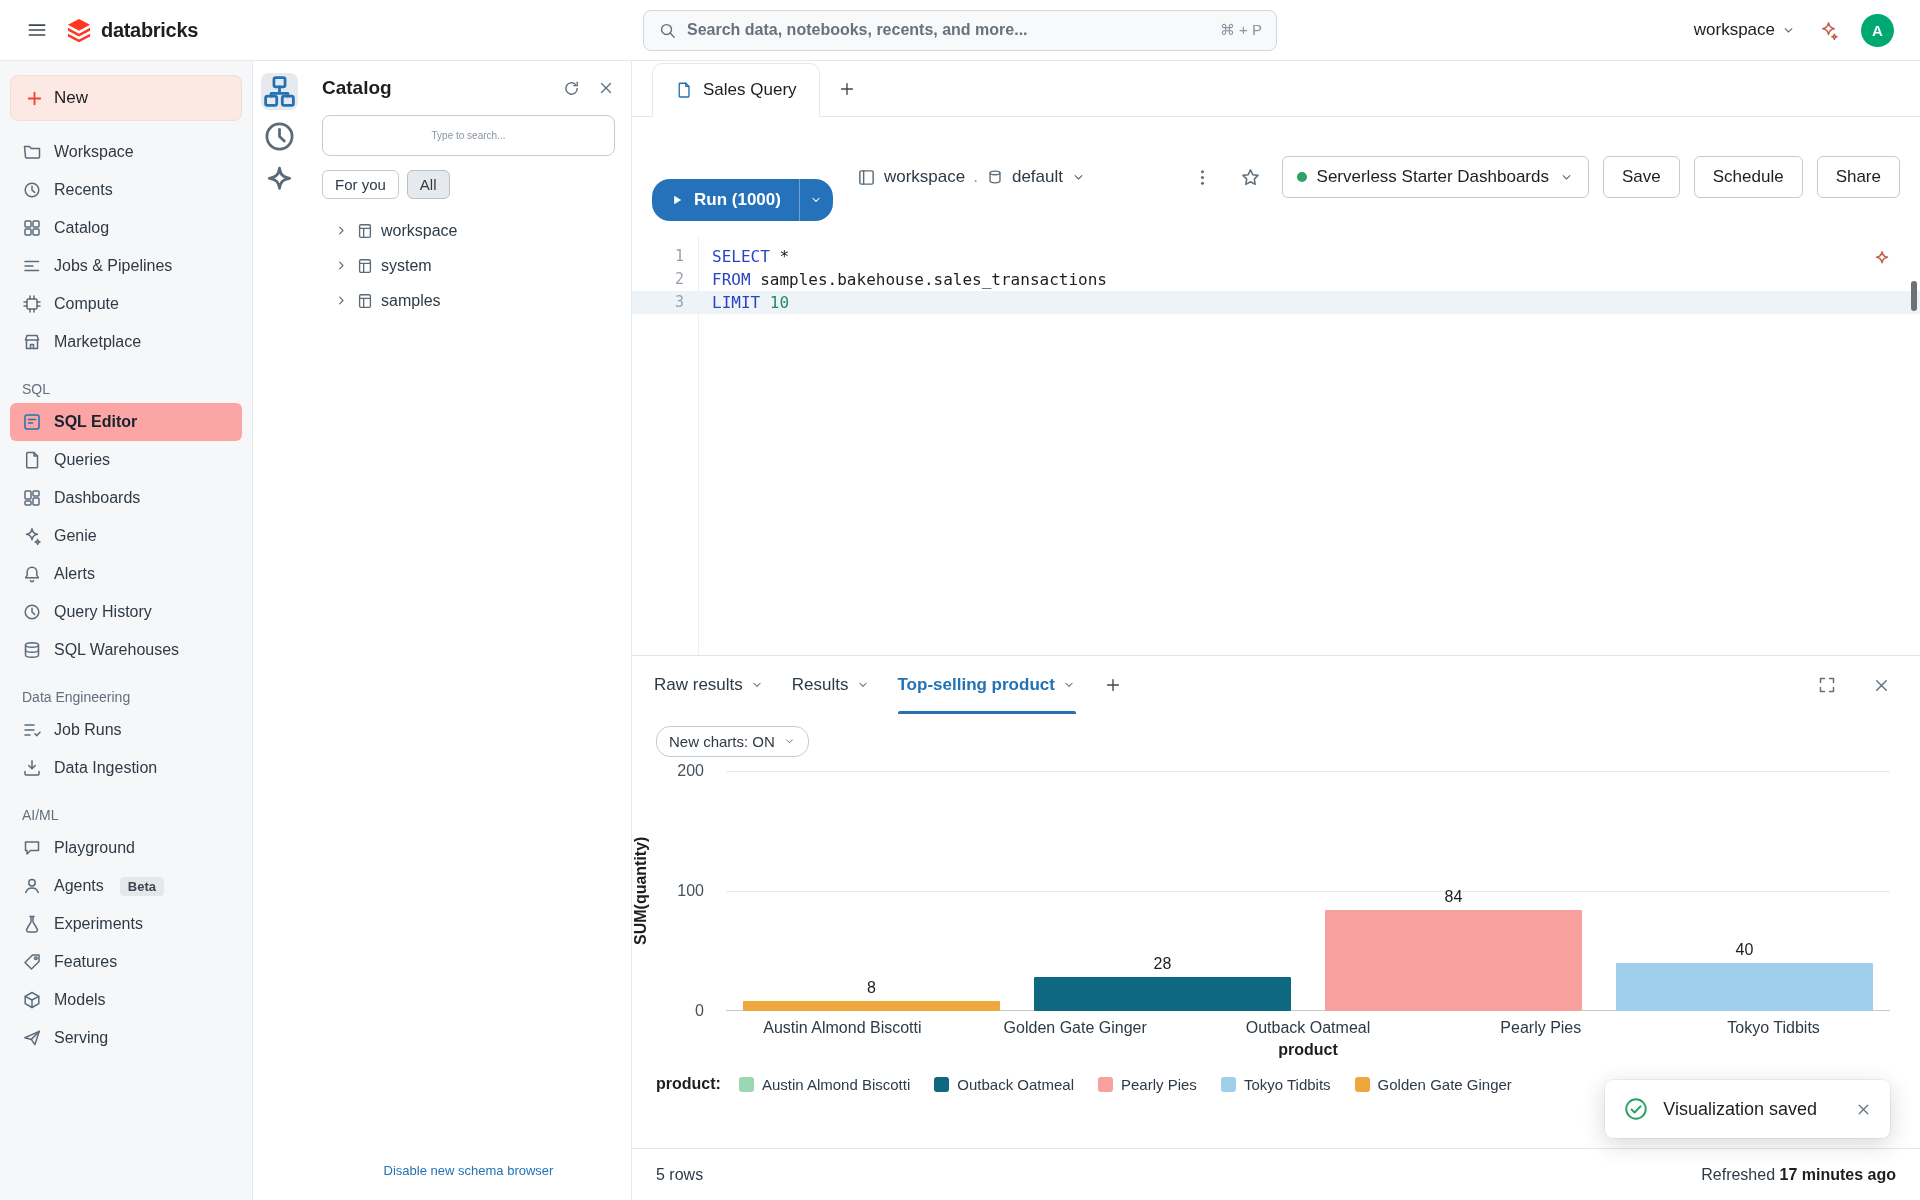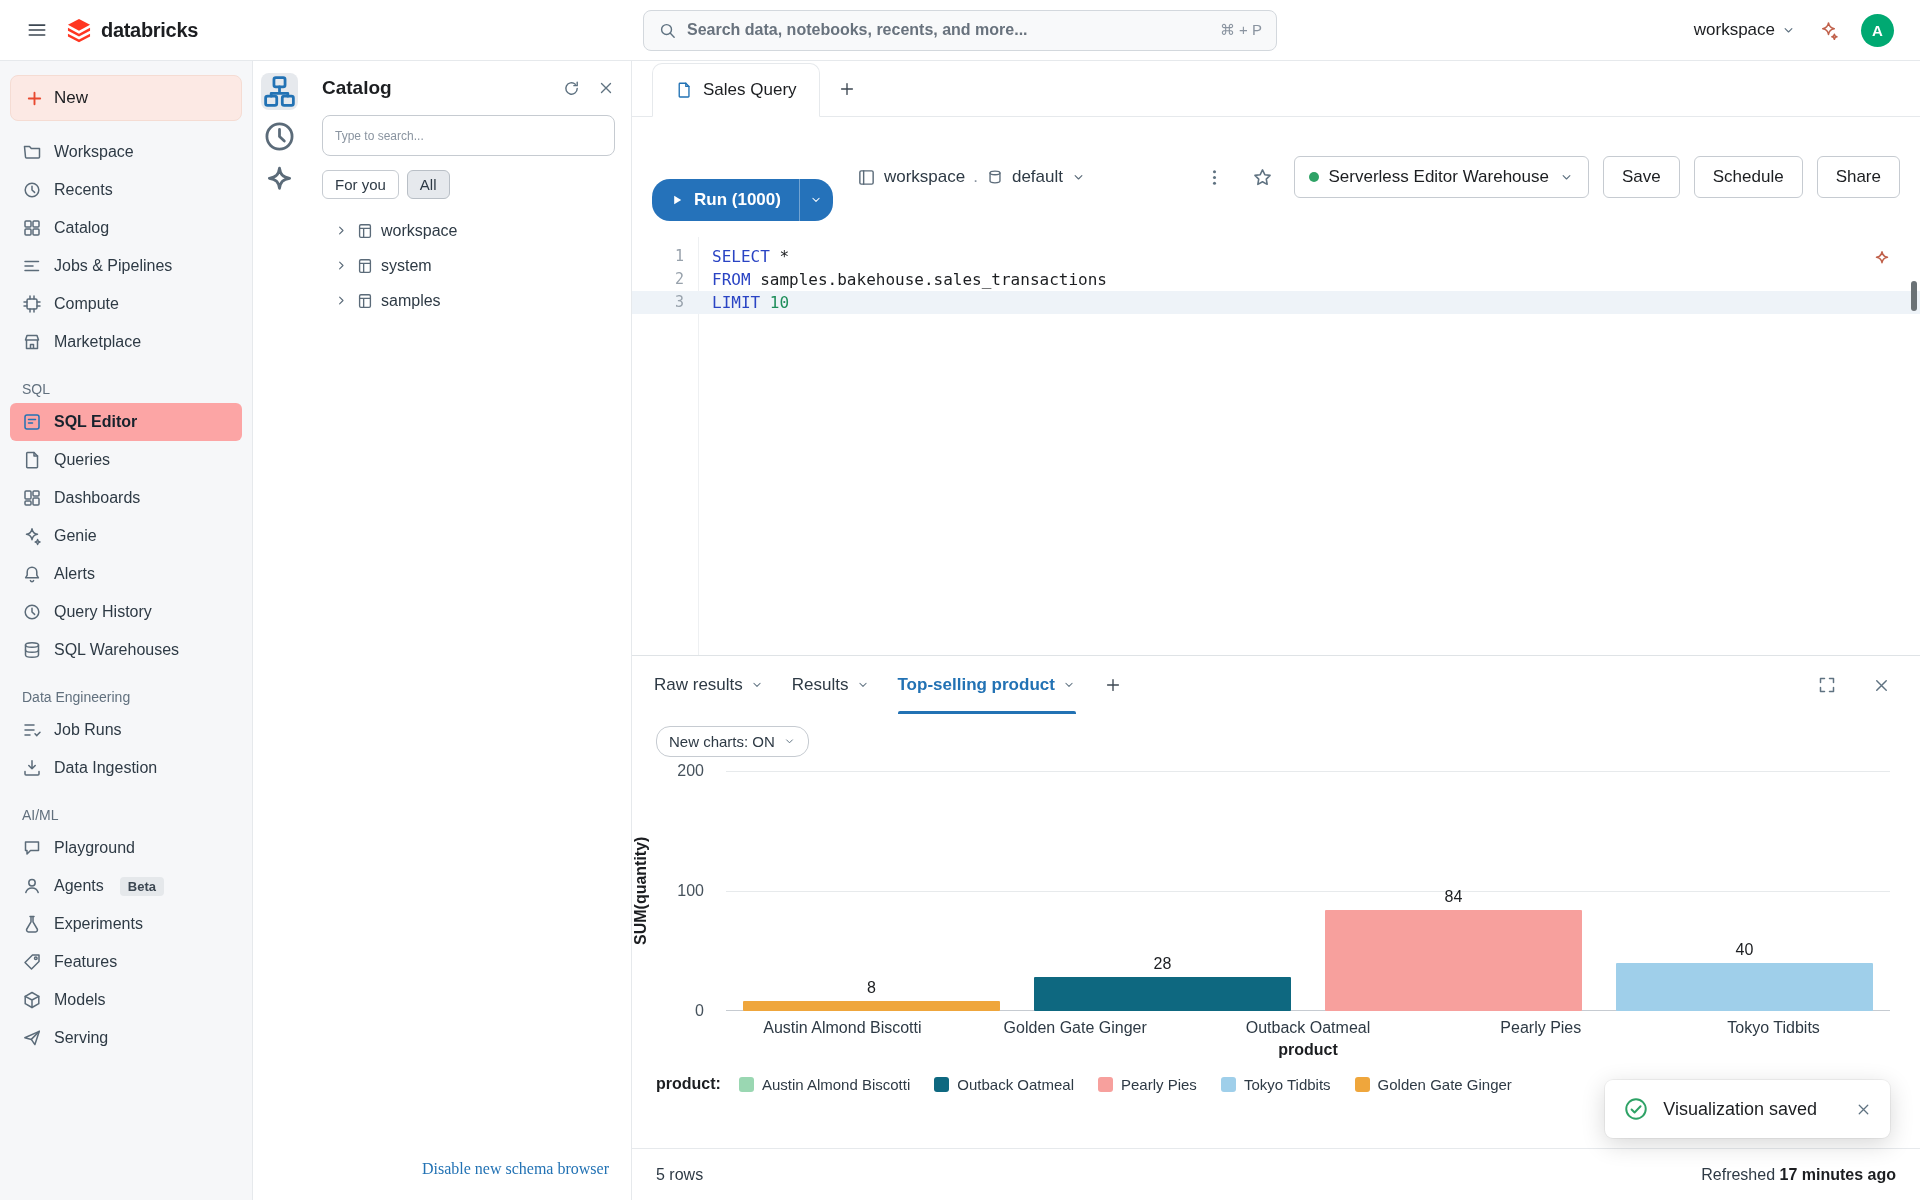--- a/index.html
+++ b/index.html
@@ -48,30 +48,30 @@
   .strip { width:53px; background:#fff; display:flex; flex-direction:column; align-items:center; padding-top:12px; gap:8px; flex:none; }
   .strip-btn { width:37px; height:37px; border-radius:8px; display:flex; align-items:center; justify-content:center; color:#5b6b79; }
   .strip-btn.active { background:#E6E9ED; color:#2272B4; }
 
   
   .schema { width:326px; background:#fff; border-right:1px solid #e6e9ec; display:flex; flex-direction:column; flex:none; }
   .schema-header { display:flex; align-items:center; padding:16px 16px 8px; gap:16px; }
   .schema-title { font-size:19px; font-weight:600; flex:1; }
   .schema-header .icon-btn { width:auto; height:auto; }
   .schema-search { margin:8px 16px 14px; }
-  .schema-search input { width:100%; height:41px; border:1px solid #c6cbd1; border-radius:8px; padding:0 12px; font-size:12px; outline:none; color:#1c1e21; font-family:inherit; }
+  .schema-search input { width:100%; height:41px; border:1px solid #c6cbd1; border-radius:8px; padding:0 12px; font-size:10px; outline:none; color:#1c1e21; font-family:inherit;text-align:center; }
   .schema-search input::placeholder { color:#8a94a0; }
   .chips { display:flex; gap:8px; margin:0 16px 14px; }
   .chip { border:1px solid #c6cbd1; border-radius:6px; padding:5px 12px; font-size:15px; color:#2e3a45; }
   .chip.selected { background:#E6E9ED; border-color:#b9bfc6; }
   .tree { padding:0 10px; flex:1; }
   .tree-row { display:flex; align-items:center; height:35px; gap:7px; border-radius:6px; font-size:16px; color:#2e3a45; padding:0 6px; }
   .tree-row.child { padding-left:18px; }
   .tree-row .ic { color:#5b6b79; }
-  .schema-footer { padding:22px; text-align:right; font-size:16px; color:#2272B4;font-family:Liberation Serif, serif; }
+  .schema-footer { padding:22px; text-align:center; font-size:13px; color:#2272B4; }
 
   
   .main { flex:1; display:flex; flex-direction:column; background:#fff; min-width:0; }
   .tabbar { height:56px; border-bottom:1px solid #e6e9ec; display:flex; align-items:flex-end; padding-left:20px; gap:6px; flex:none; }
   .tab { height:54px; margin-bottom:-1px; display:flex; align-items:center; gap:10px; padding:0 22px; background:#fff;
     border:1px solid #e6e9ec; border-bottom-color:#fff; border-radius:10px 10px 0 0; font-size:17px; font-weight:500; color:#1c1e21; }
   .tab .ic { color:#2272B4; }
   .tab-add { width:42px; height:54px; display:flex; align-items:center; justify-content:center; color:#3c4752; }
 
   .toolbar { display:flex; align-items:center; gap:14px; padding:16px 20px; flex:none; }
@@ -494,21 +494,21 @@
           </svg>
       </span>
       <span class="icon-btn">
         <svg class="ic" width="21" height="21" viewBox="0 0 20 20">
             <path d="M10 2.8l2.2 4.5 5 .7-3.6 3.5.85 5L10 14.1l-4.45 2.4.85-5L2.8 8l5-.7z"></path>
           </svg>
       </span>
 
       <div class="pill">
         <span class="wh-dot"></span>
-        <span>Serverless Editor Warehouse</span>
+        <span>Serverless Starter Dashboards</span>
         <svg class="ic chev" width="15" height="15" viewBox="0 0 20 20">
             <path d="M5.5 7.5l4.5 4.5 4.5-4.5"></path>
           </svg>
       </div>
       <button class="btn">Save</button>
       <button class="btn">Schedule</button>
       <button class="btn">Share</button>
     </div>
 
     <div class="editor">

